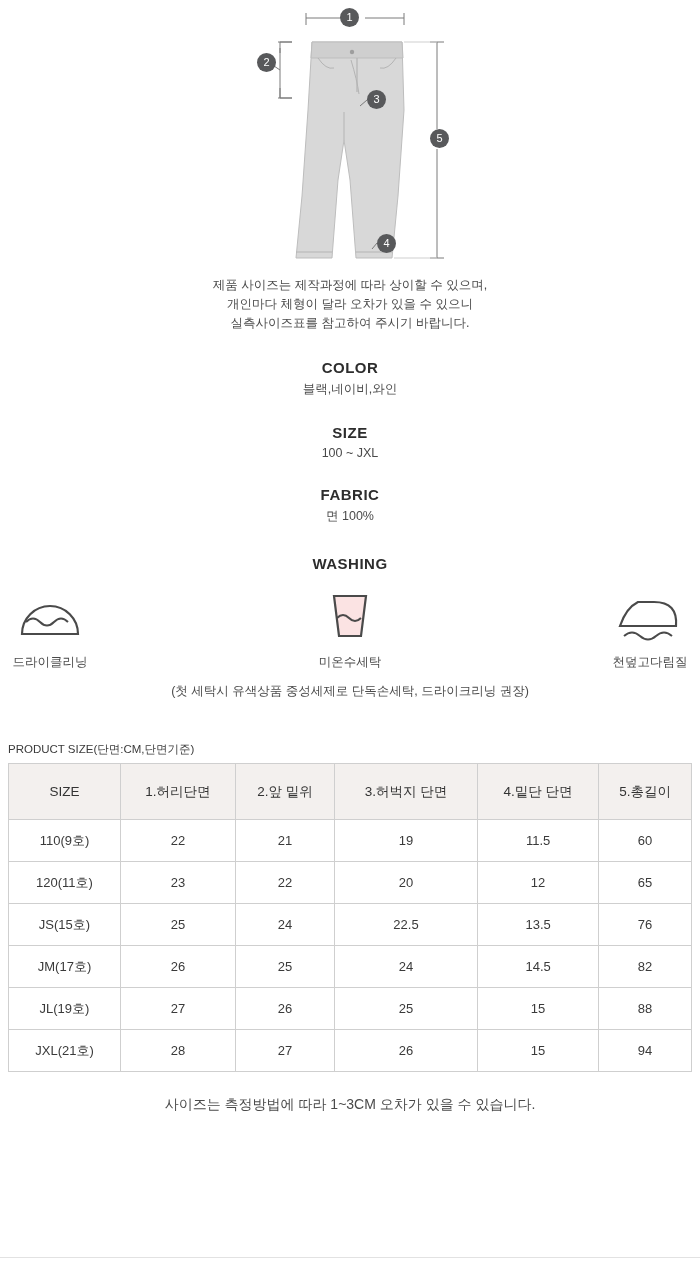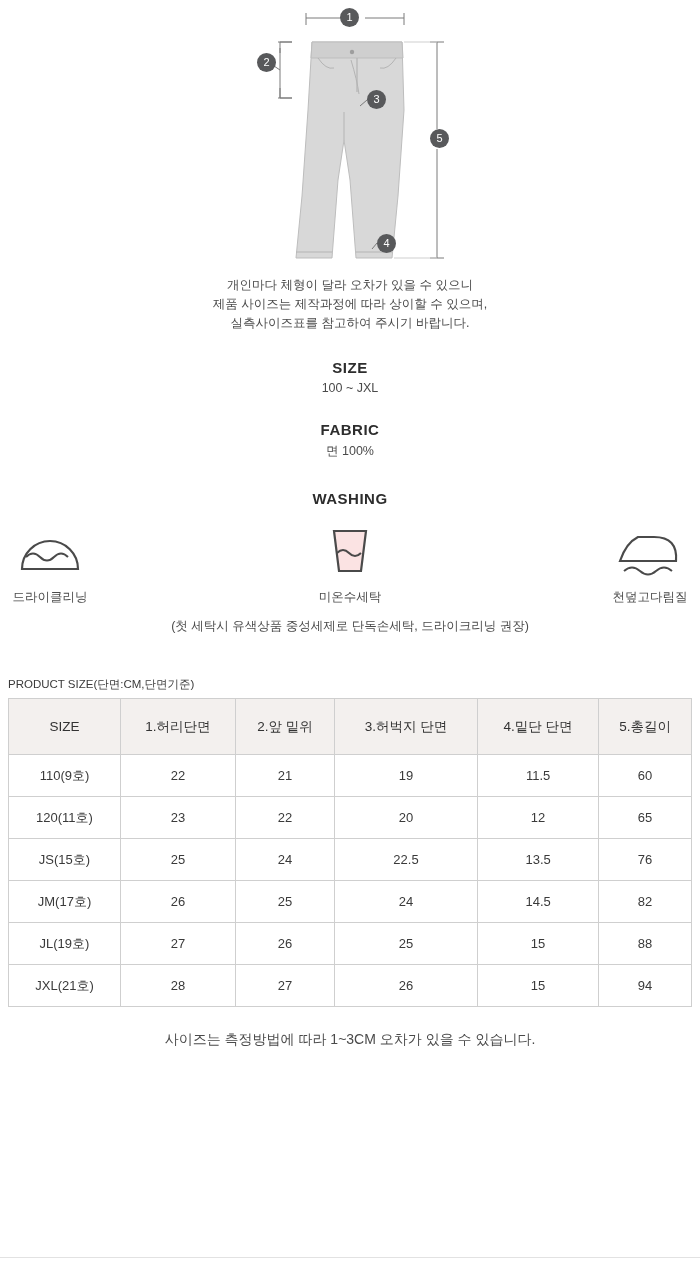--- a/index.html
+++ b/index.html
@@ -188,25 +188,29 @@
     </svg>
 
     <div class="badge" id="badge1">1</div>
     <div class="badge" id="badge2">2</div>
     <div class="badge" id="badge3">3</div>
     <div class="badge" id="badge4">4</div>
     <div class="badge" id="badge5">5</div>
   </div>
 
   <div class="notes">
+    <div>제품 사이즈는 제작과정에 따라 상이할 수 있으며,</div>
     <div>개인마다 체형이 달라 오차가 있을 수 있으니</div>
-    <div>제품 사이즈는 제작과정에 따라 상이할 수 있으며,</div>
     <div>실측사이즈표를 참고하여 주시기 바랍니다.</div>
   </div>
 
+  <div class="spec">
+    <div class="title">COLOR</div>
+    <div class="value">블랙,네이비,와인</div>
+  </div>
   <div class="spec">
     <div class="title">SIZE</div>
     <div class="value">100 ~ JXL</div>
   </div>
   <div class="spec">
     <div class="title">FABRIC</div>
     <div class="value">면 100%</div>
   </div>
 
   <div class="washing-title">WASHING</div>

